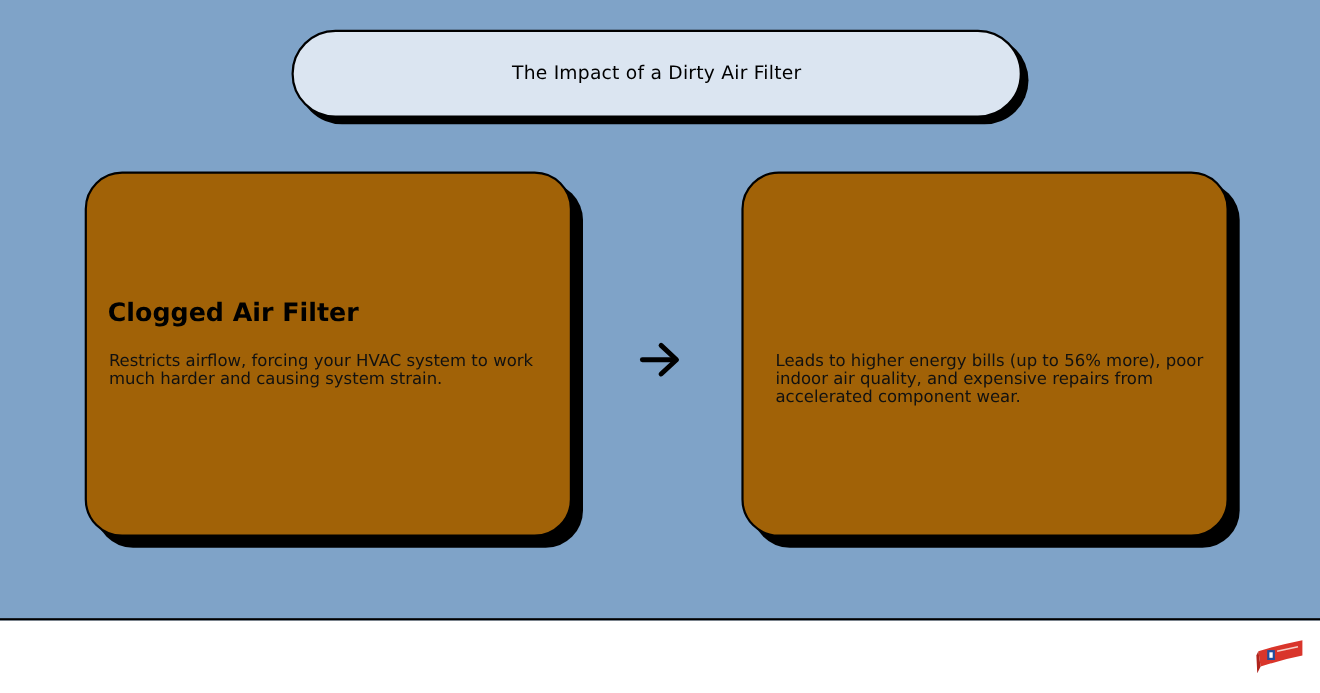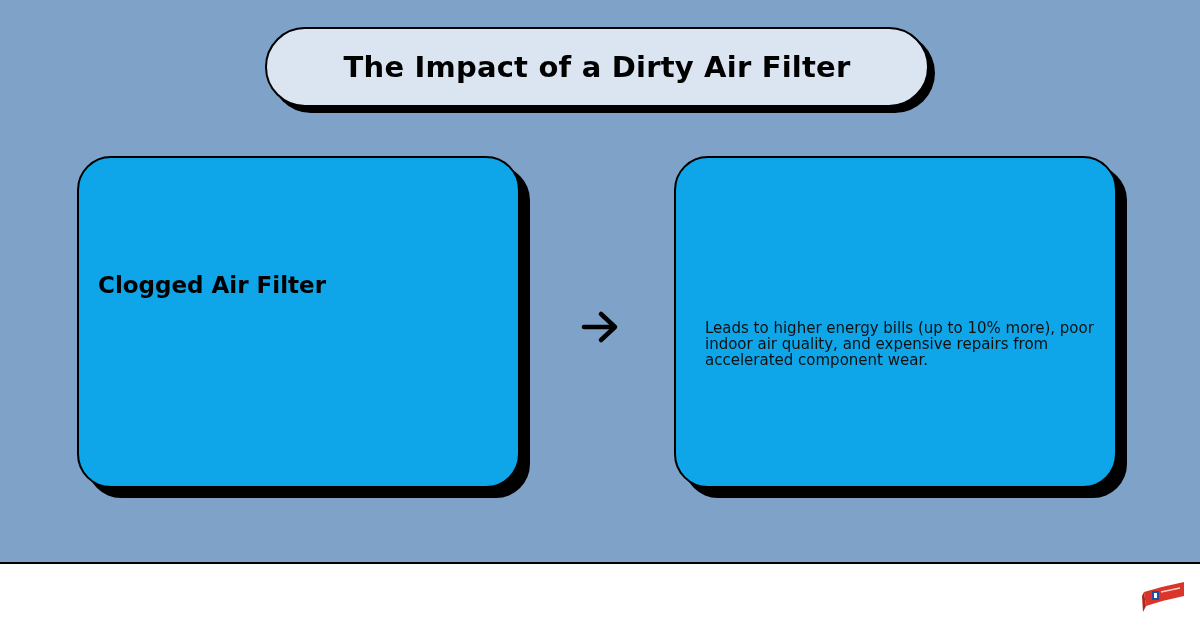--- a/index.html
+++ b/index.html
@@ -1,20 +1,20 @@
 <!DOCTYPE html>
 <html><head>
 <meta charset="utf-8">
 <style>
   html, body { margin:0; padding:0; }
   body { width:1200px; height:630px; position:relative; overflow:hidden; background:#ffffff; font-family:"DejaVu Sans", sans-serif; }
   .stage { position:absolute; left:0; top:0; width:1200px; height:562px; background:#7fa3c8; border-bottom:2px solid #000; }
   .title-pill { position:absolute; left:265px; top:27px; width:664px; height:80px; background:#dbe5f1; border:2px solid #000; border-radius:42px; box-shadow:6px 6px 0 #000; display:flex; align-items:center; justify-content:center; box-sizing:border-box; }
-  .title-pill h1 { margin:16px; font-size:29px; font-weight:bold; color:#000; letter-spacing:0.2px; }
-  .card { position:absolute; top:156px; width:443px; height:332px; background:#0ea5e9; border:2px solid #000; border-radius:34px; box-shadow:10px 10px 0 #000; box-sizing:border-box; }
+  .title-pill h1 { margin:16px; font-size:17px; font-weight:normal; color:#000; letter-spacing:0.2px; }
+  .card { position:absolute; top:156px; width:443px; height:332px; background:#a16207; border:2px solid #000; border-radius:34px; box-shadow:10px 10px 0 #000; box-sizing:border-box; }
   .card.left { left:77px; }
   .card.right { left:674px; }
   .card h2 { position:absolute; margin:0; font-size:23px; font-weight:bold; color:#000; }
   .card p { position:absolute; margin:0; font-size:15px; line-height:16px; color:#111; }
   .card.left h2 { left:19px; top:114px; }
   .card.left p { left:20px; top:162px; width:400px; }
   .card.right h2 { left:30px; top:118px; }
   .card.right p { left:29px; top:162px; width:400px; }
   .arrow { position:absolute; left:578px; top:304px; width:44px; height:46px; display:flex; align-items:center; justify-content:center; }
   .logo { position:absolute; left:1142px; top:578px; width:44px; height:36px; }
@@ -22,31 +22,32 @@
 </head>
 <body>
 
 <div class="stage">
   <div class="title-pill">
     <h1>The Impact of a Dirty Air Filter</h1>
   </div>
 
   <div class="card left">
     <h2>Clogged Air Filter</h2>
+    <p>Restricts airflow, forcing your HVAC system to work much harder and causing system strain.</p>
   </div>
 
   <div class="arrow">
     <svg width="40" height="40" viewBox="0 0 40 40">
       <line x1="4" y1="20" x2="34" y2="20" stroke="#000" stroke-width="4.5" stroke-linecap="round"></line>
       <polyline points="21,7 35,20 21,33" fill="none" stroke="#000" stroke-width="4.5" stroke-linecap="round" stroke-linejoin="round"></polyline>
     </svg>
   </div>
 
   <div class="card right">
-    <p>Leads to higher energy bills (up to 10% more), poor indoor air quality, and expensive repairs from accelerated component wear.</p>
+    <p>Leads to higher energy bills (up to 56% more), poor indoor air quality, and expensive repairs from accelerated component wear.</p>
   </div>
 </div>
 
 <div class="logo">
   <svg width="44" height="36" viewBox="0 0 44 36">
     <path d="M2 14 Q22 8 42 4 L42 18 Q22 22 4 28 Z" fill="#d9352b"></path>
     <path d="M2 14 L4 28 L1 34 L0 18 Z" fill="#b0241c"></path>
     <rect x="10" y="13" width="7" height="9" fill="#1f4fa0"></rect>
     <rect x="12" y="15" width="3" height="5" fill="#ffffff"></rect>
     <path d="M19 14 L38 10" stroke="#f5d0c8" stroke-width="1.5"></path>

